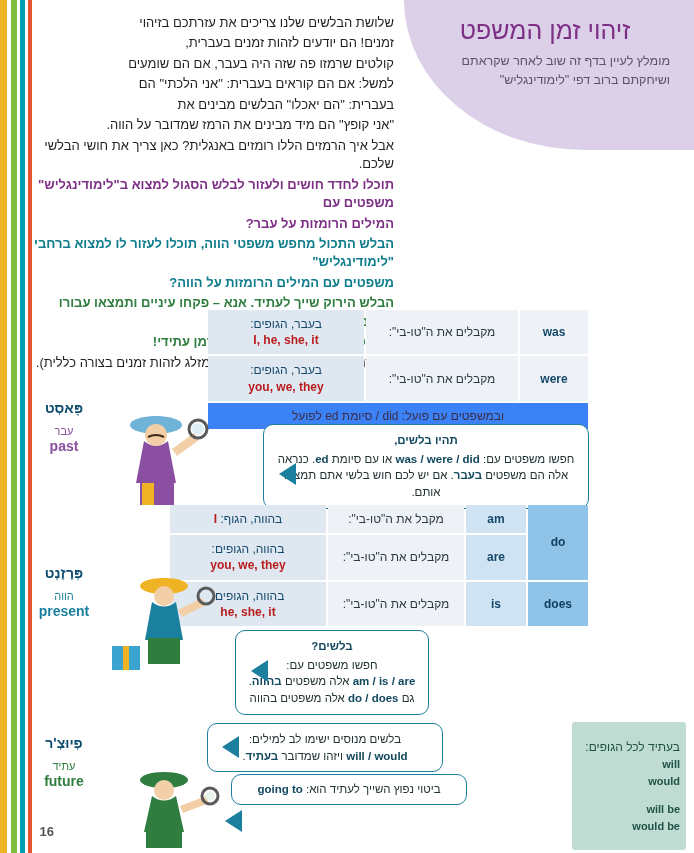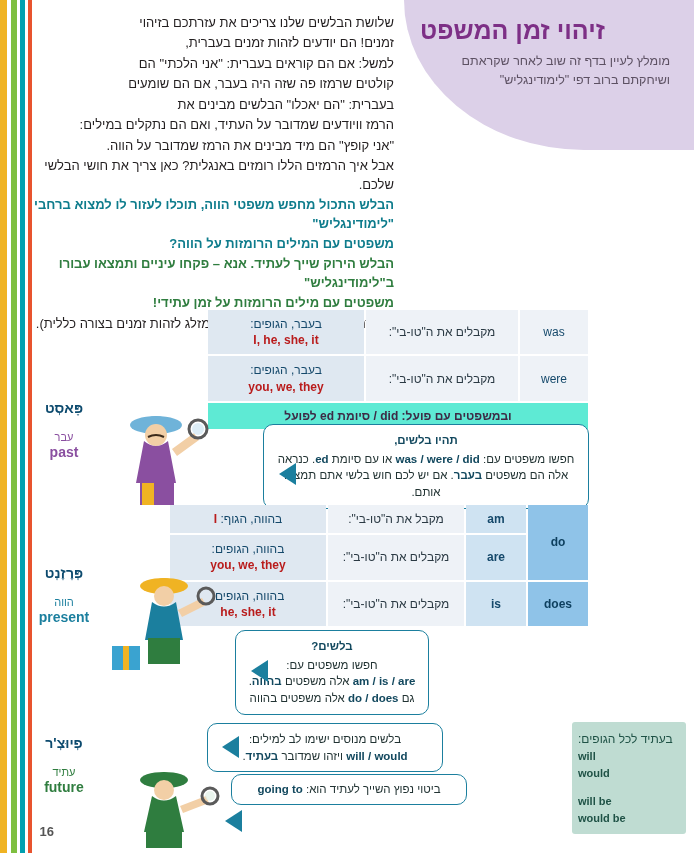--- a/index.html
+++ b/index.html
@@ -23,68 +23,68 @@
   .s7{left:28px;width:4px;background:#e8532e;}
 
   
   .blob{
     position:absolute;right:0;top:0;width:290px;height:150px;
     background:#dcd0e8;
     border-bottom-left-radius:180px 150px;
   }
   .blob-title{
     position:absolute;right:24px;top:16px;width:250px;
-    text-align:left;color:#7d2f86;font-weight:bold;font-size:25px;
+    text-align:center;color:#7d2f86;font-weight:normal;font-size:25px;
   }
   .blob-sub{
     position:absolute;right:24px;top:52px;width:248px;
     text-align:right;color:#5d5163;font-size:12.5px;line-height:1.5;
   }
 
   
   .intro{
     position:absolute;right:300px;top:14px;width:370px;
     text-align:right;color:#231f20;font-size:13px;line-height:1.42;
   }
   .intro p{margin:0 0 2px 0;}
   .tip-purple{color:#7d2f86;font-weight:bold;}
   .tip-teal{color:#0e7c8c;font-weight:bold;}
   .tip-green{color:#2f7d3f;font-weight:bold;}
 
   
   .tbl{position:absolute;border-collapse:separate;border-spacing:2px;}
   .tbl td{font-size:12px;padding:6px 8px;vertical-align:middle;text-align:center;}
-  .cell-key{background:#eef2f7;color:#15496b;font-weight:normal;font-size:13px;width:52px;margin-top:29px;}
+  .cell-key{background:#eef2f7;color:#15496b;font-weight:bold;font-size:13px;width:52px;margin-top:29px;}
   .cell-key2{background:#cfe3f2;color:#15496b;font-weight:bold;font-size:13px;width:44px;}
   .cell-mid{background:#eef2f7;color:#2b3a44;width:136px;text-align:center;}
   .cell-right{background:#dfe8f1;color:#15496b;width:140px;line-height:1.35;}
   .cell-right b{color:#b91c1c;}
-  .cell-wide{background:#5eead4;color:#3d2b46;font-weight:bold;font-size:13px;}
+  .cell-wide{background:#3b82f6;color:#3d2b46;font-weight:normal;font-size:13px;}
   .cell-do{background:#8fc3e8;color:#0d3f5e;font-weight:bold;font-size:14px;width:44px;}
 
   
   .bubble{
     position:absolute;background:#ffffff;border:1.6px solid #1b7f9e;
     border-radius:10px;padding:7px 12px;font-size:11.5px;color:#233;
     line-height:1.45;text-align:center;
   }
   .bubble b{color:#12485e;}
   .bubble .hd{font-weight:bold;color:#12485e;display:block;margin-bottom:2px;}
   .tail{position:absolute;width:0;height:0;}
   .tail-blue{border-top:11px solid transparent;border-bottom:11px solid transparent;border-right:17px solid #1b7f9e;}
 
   
   .tense{position:absolute;text-align:center;width:80px;}
   .tense .heb{font-size:14px;font-weight:bold;color:#0c4a6e;}
-  .tense .sub{font-size:11px;color:#8a4fa0;margin-top:15px;}
+  .tense .sub{font-size:11px;color:#8a4fa0;margin-top:9px;}
   .tense .eng{font-size:14px;font-weight:bold;margin-top:1px;}
 
   
   .fbox{position:absolute;background:#bfdcd2;color:#1f5246;border-radius:3px;
-        text-align:left;font-size:12px;padding:8px 6px;line-height:1.5;}
+        text-align:right;font-size:12px;padding:16px 6px;line-height:1.5;}
   .fbox b{display:block;font-size:11px;}
 
   .pagenum{position:absolute;left:30px;bottom:14px;font-size:13px;color:#555;font-weight:bold;}
   .pagenum{right:640px;left:auto;margin-top:12px;}
 
   
   .ill{position:absolute;}
 </style>
 </head>
 <body>
@@ -99,26 +99,27 @@
     <i class="s7"></i>
 </div>
 
 <div class="blob"></div>
 <div class="blob-title">זיהוי זמן המשפט</div>
 <div class="blob-sub">מומלץ לעיין בדף זה שוב לאחר שקראתם ושיחקתם ברוב דפי "לימודינגליש"</div>
 
 <div class="intro">
   <p>שלושת הבלשים שלנו צריכים את עזרתכם בזיהוי</p>
   <p>זמנים! הם יודעים לזהות זמנים בעברית,</p>
+  <p>קולטים שרמזו פה שזה היה בעבר, אם הם שומעים</p>
   <p>למשל: אם הם קוראים בעברית: "אני הלכתי" הם</p>
-  <p>קולטים שרמזו פה שזה היה בעבר, אם הם שומעים</p>
   <p>בעברית: "הם יאכלו" הבלשים מבינים את</p>
-  <p>הרמז וויודעים שמדובר על העתיד, ואם הם נתקלים במילים:</p>
   <p>"אני קופץ" הם מיד מבינים את הרמז שמדובר על הווה.</p>
   <p>אבל איך הרמזים הללו רומזים באנגלית? כאן צריך את חושי הבלשי שלכם.</p>
+  <p class="tip-purple">תוכלו לחדד חושים ולעזור לבלש הסגול למצוא ב"לימודינגליש" משפטים עם</p>
+  <p class="tip-purple">המילים הרומזות על עבר?</p>
   <p class="tip-teal">הבלש התכול מחפש משפטי הווה, תוכלו לעזור לו למצוא ברחבי "לימודינגליש"</p>
   <p class="tip-teal">משפטים עם המילים הרומזות על הווה?</p>
   <p class="tip-green">הבלש הירוק שייך לעתיד. אנא – פקחו עיניים ותמצאו עבורו ב"לימודינגליש"</p>
   <p class="tip-green">משפטים עם מילים הרומזות על זמן עתידי!</p>
   <p>(מטרת הפעילות: ללמוד על קצה המזלג לזהות זמנים בצורה כללית).</p>
 </div>
 
 <table class="tbl" style="right:104px;top:308px;">
   <tbody>
       <tr>

